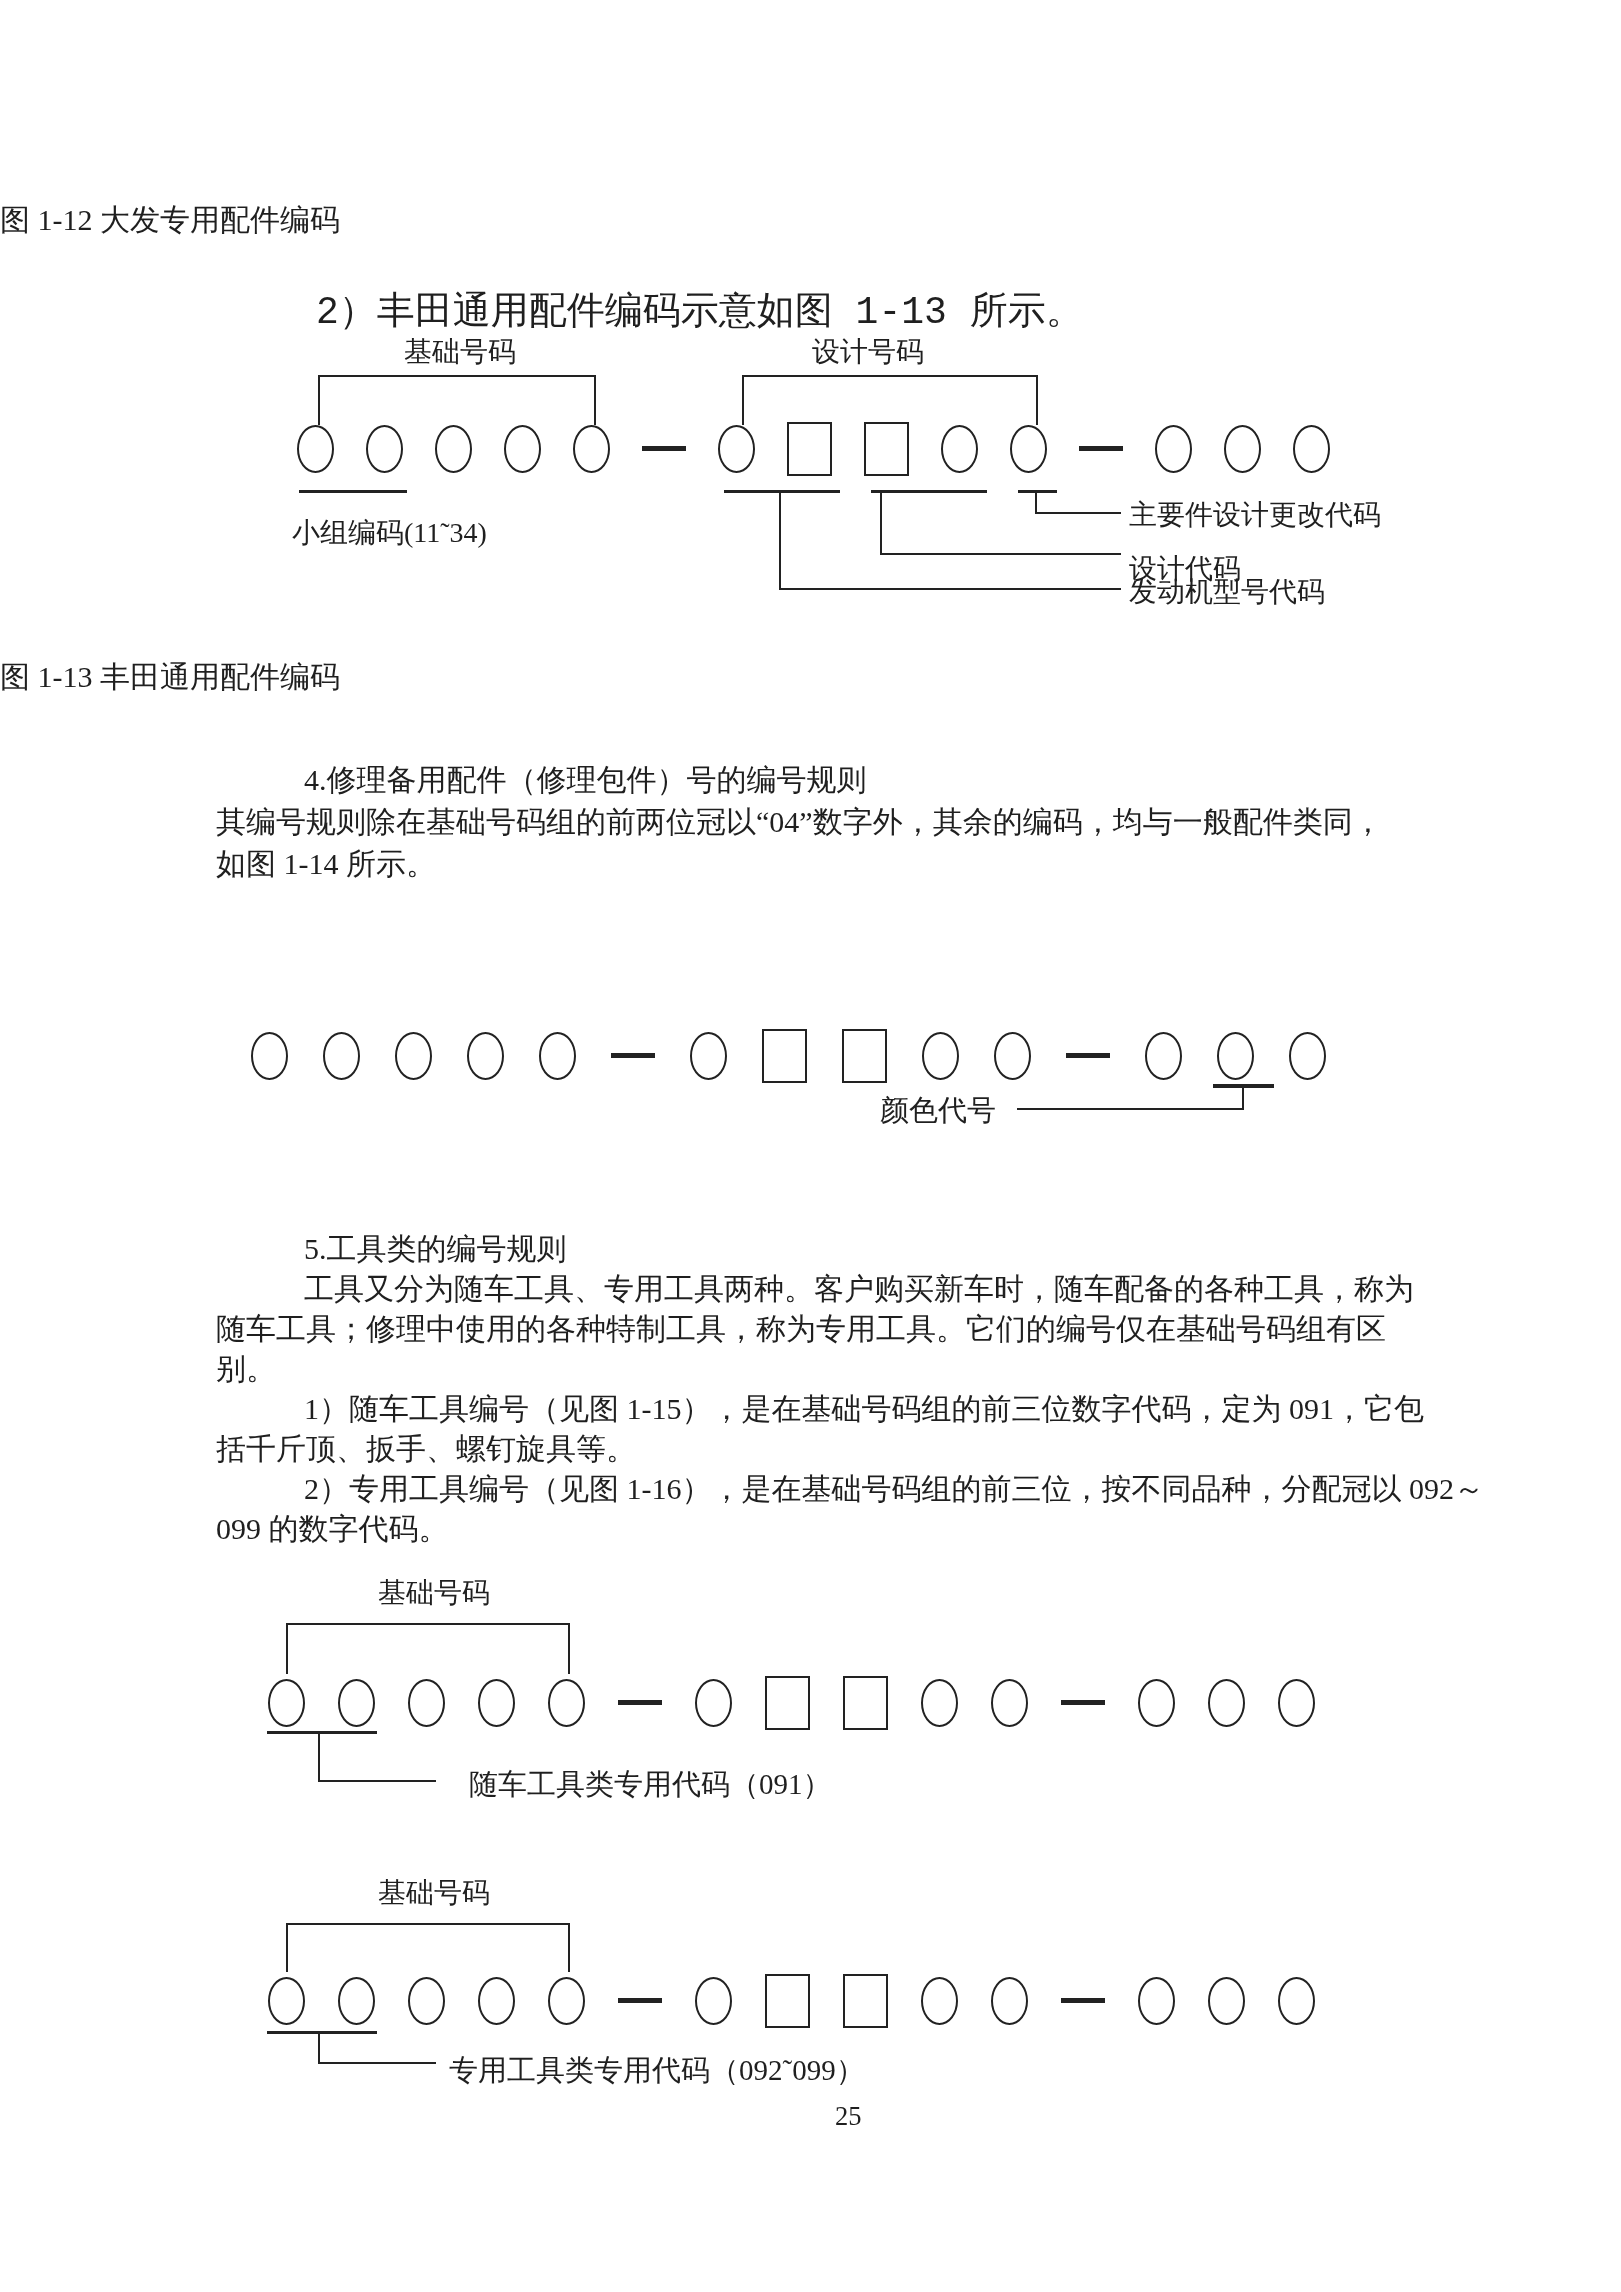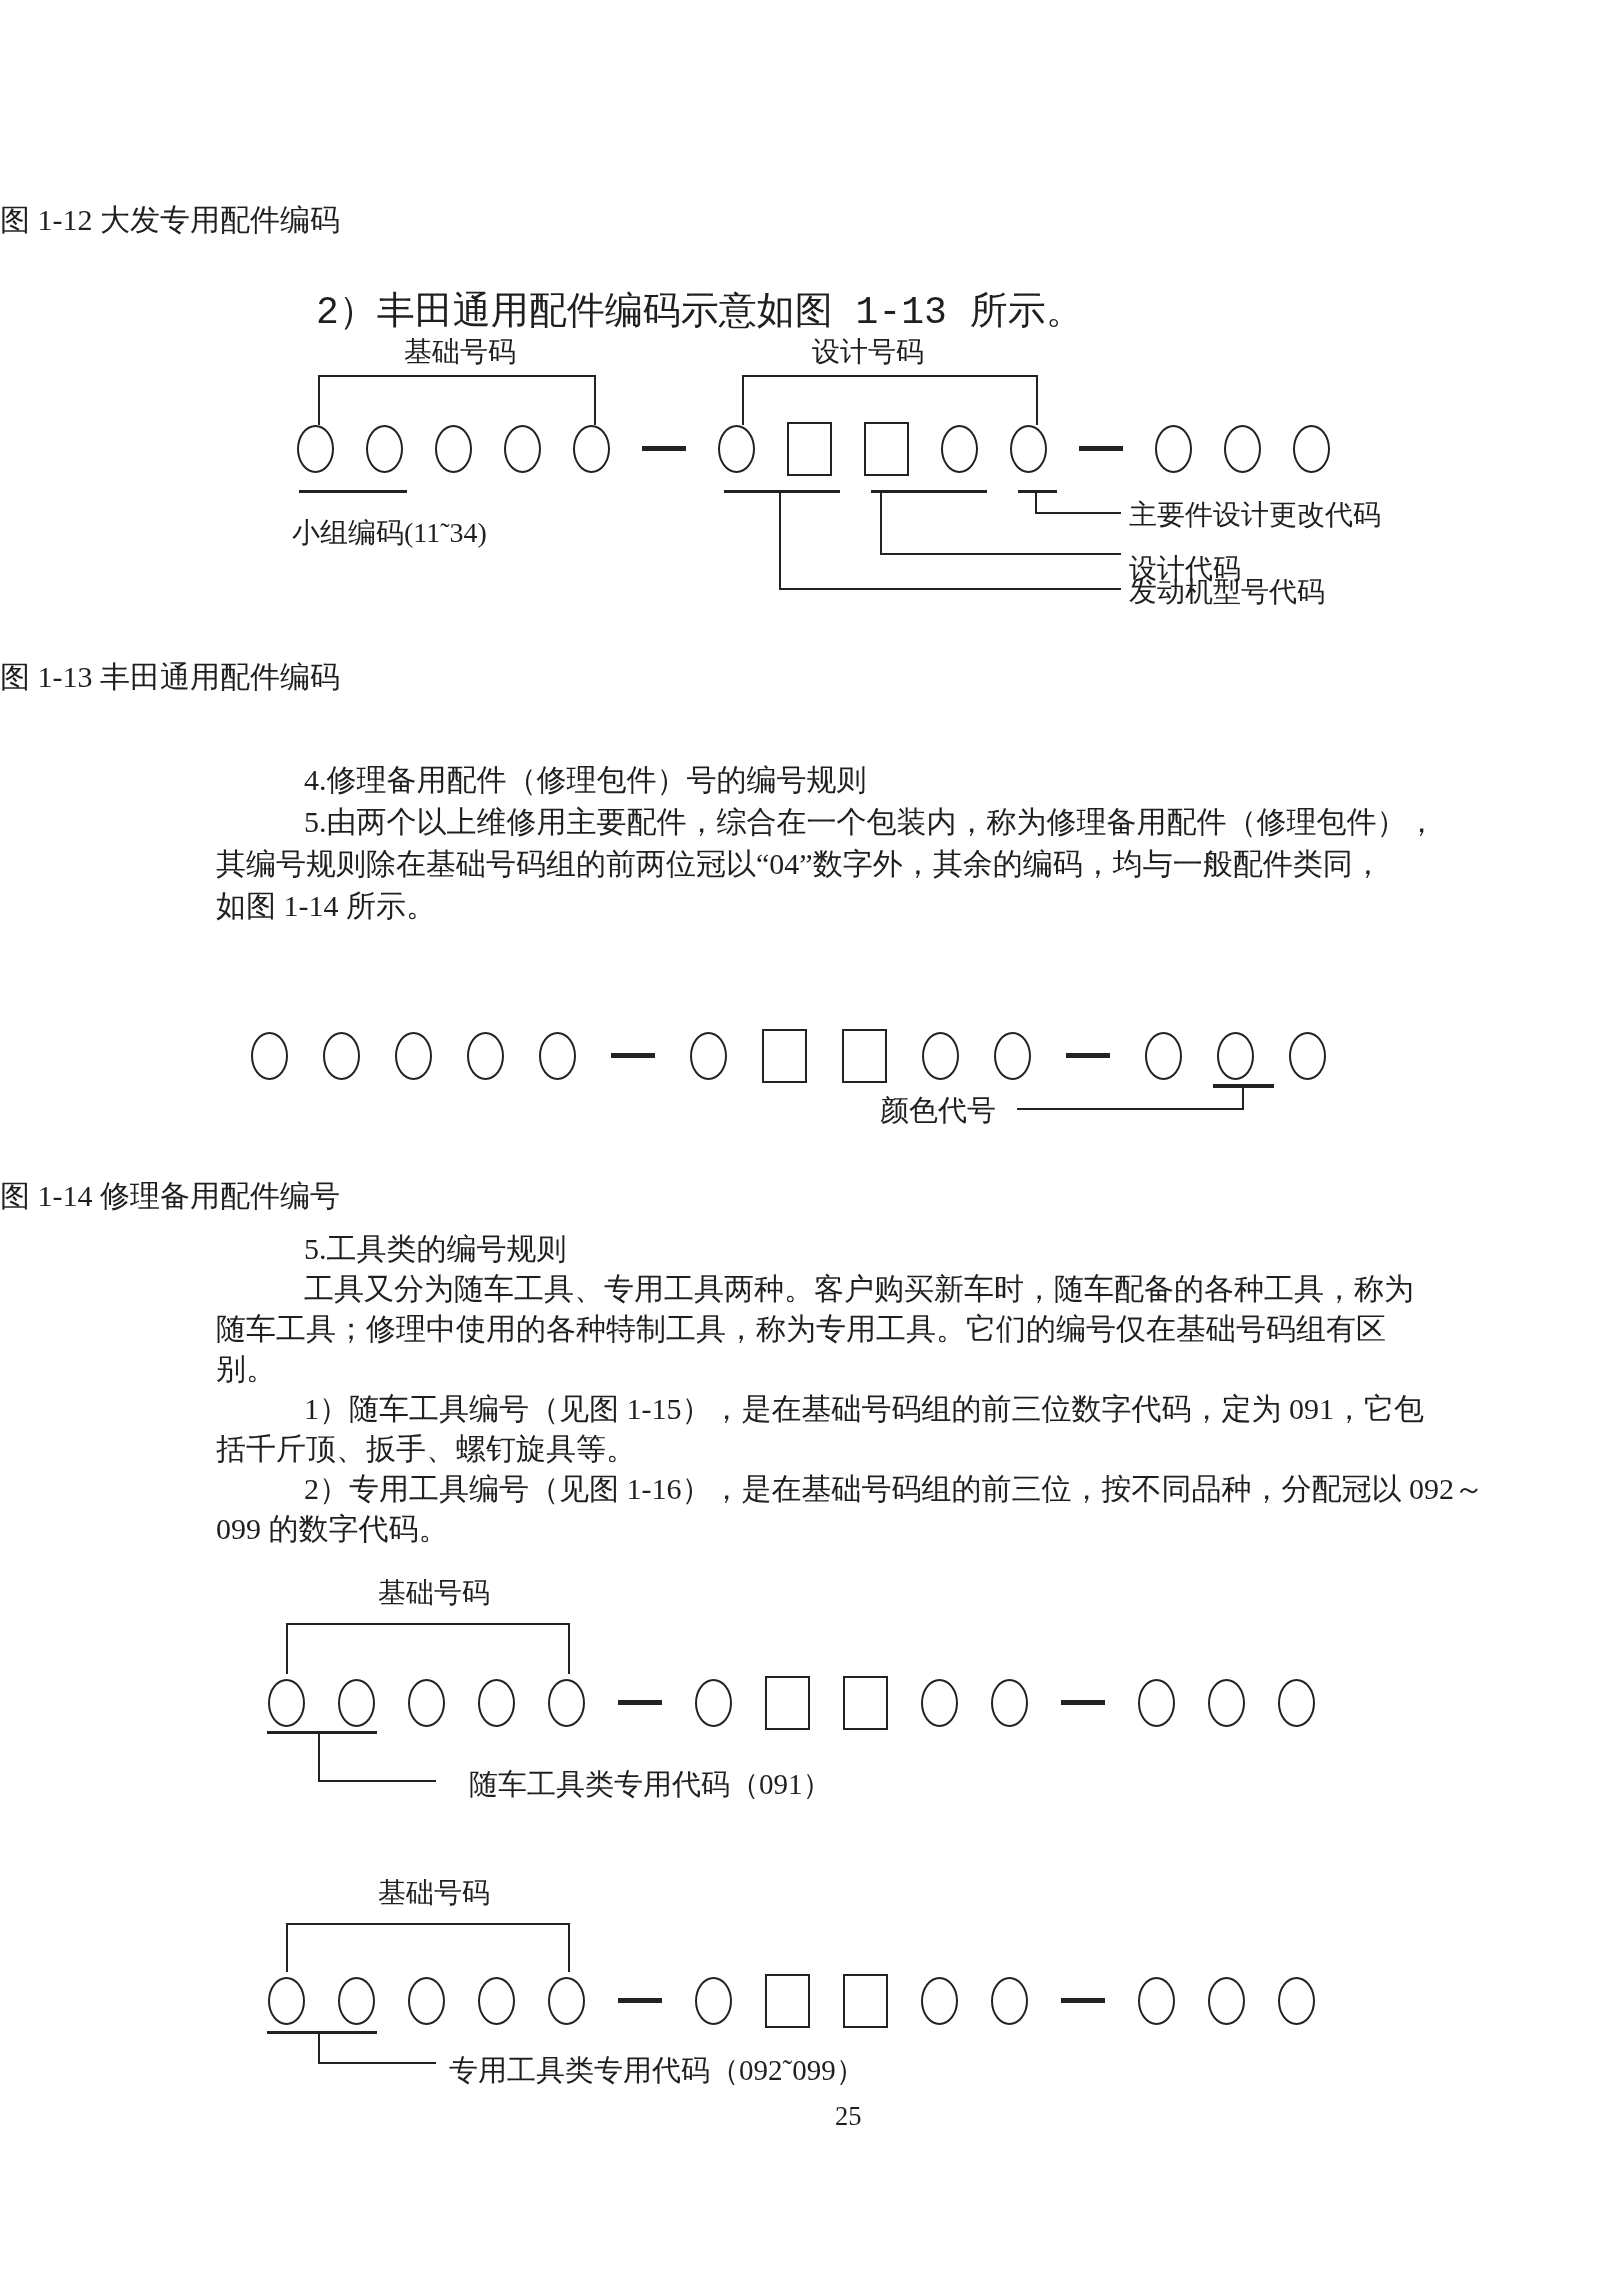--- a/index.html
+++ b/index.html
@@ -82,21 +82,20 @@
     <div class="dlabel" style="left:292px;top:514px;">小组编码(11˜34)</div>
     <div class="dlabel" style="left:1129px;top:496px;">主要件设计更改代码</div>
     <div class="dlabel" style="left:1129px;top:538px;margin-top:12px;">设计代码</div>
     <div class="dlabel" style="left:1129px;top:573px;">发动机型号代码</div>
   </div>
 
   <div class="caption" style="top:657px;">图 1-13 丰田通用配件编码</div>
 
   <div class="textblock tb1" style="top:759px;">
       <div class="line ind">4.修理备用配件（修理包件）号的编号规则</div>
-      <div class="line ind">5.由两个以上维修用主要配件，综合在一个包装内，称为修理备用配件（修理包件），</div>
       <div class="line">其编号规则除在基础号码组的前两位冠以“04”数字外，其余的编码，均与一般配件类同，</div>
       <div class="line">如图 1-14 所示。</div>
     </div>
 
   <div>
     <div class="shape-row" style="left:251px;top:1027px;gap:35px;">
         <div class="shp c"></div>
         <div class="shp c"></div>
         <div class="shp c"></div>
         <div class="shp c"></div>
@@ -111,21 +110,20 @@
         <div class="shp c"></div>
         <div class="shp c"></div>
         <div class="shp c"></div>
       </div>
     <div class="hline thick" style="left:1213px;top:1084px;width:61px;"></div>
     <div class="vline" style="left:1242px;top:1084px;height:25.5px;"></div>
     <div class="hline" style="left:1017px;top:1108px;width:226px;"></div>
     <div class="dlabel f30" style="left:880px;top:1091px;">颜色代号</div>
   </div>
 
-  <div class="caption" style="top:1176px;">图 1-14 修理备用配件编号</div>
 
   <div class="textblock tb2" style="top:1229px;">
       <div class="line ind">5.工具类的编号规则</div>
       <div class="line ind">工具又分为随车工具、专用工具两种。客户购买新车时，随车配备的各种工具，称为</div>
       <div class="line">随车工具；修理中使用的各种特制工具，称为专用工具。它们的编号仅在基础号码组有区</div>
       <div class="line">别。</div>
       <div class="line ind">1）随车工具编号（见图 1-15），是在基础号码组的前三位数字代码，定为 091，它包</div>
       <div class="line">括千斤顶、扳手、螺钉旋具等。</div>
       <div class="line ind">2）专用工具编号（见图 1-16），是在基础号码组的前三位，按不同品种，分配冠以 092～</div>
       <div class="line">099 的数字代码。</div>

